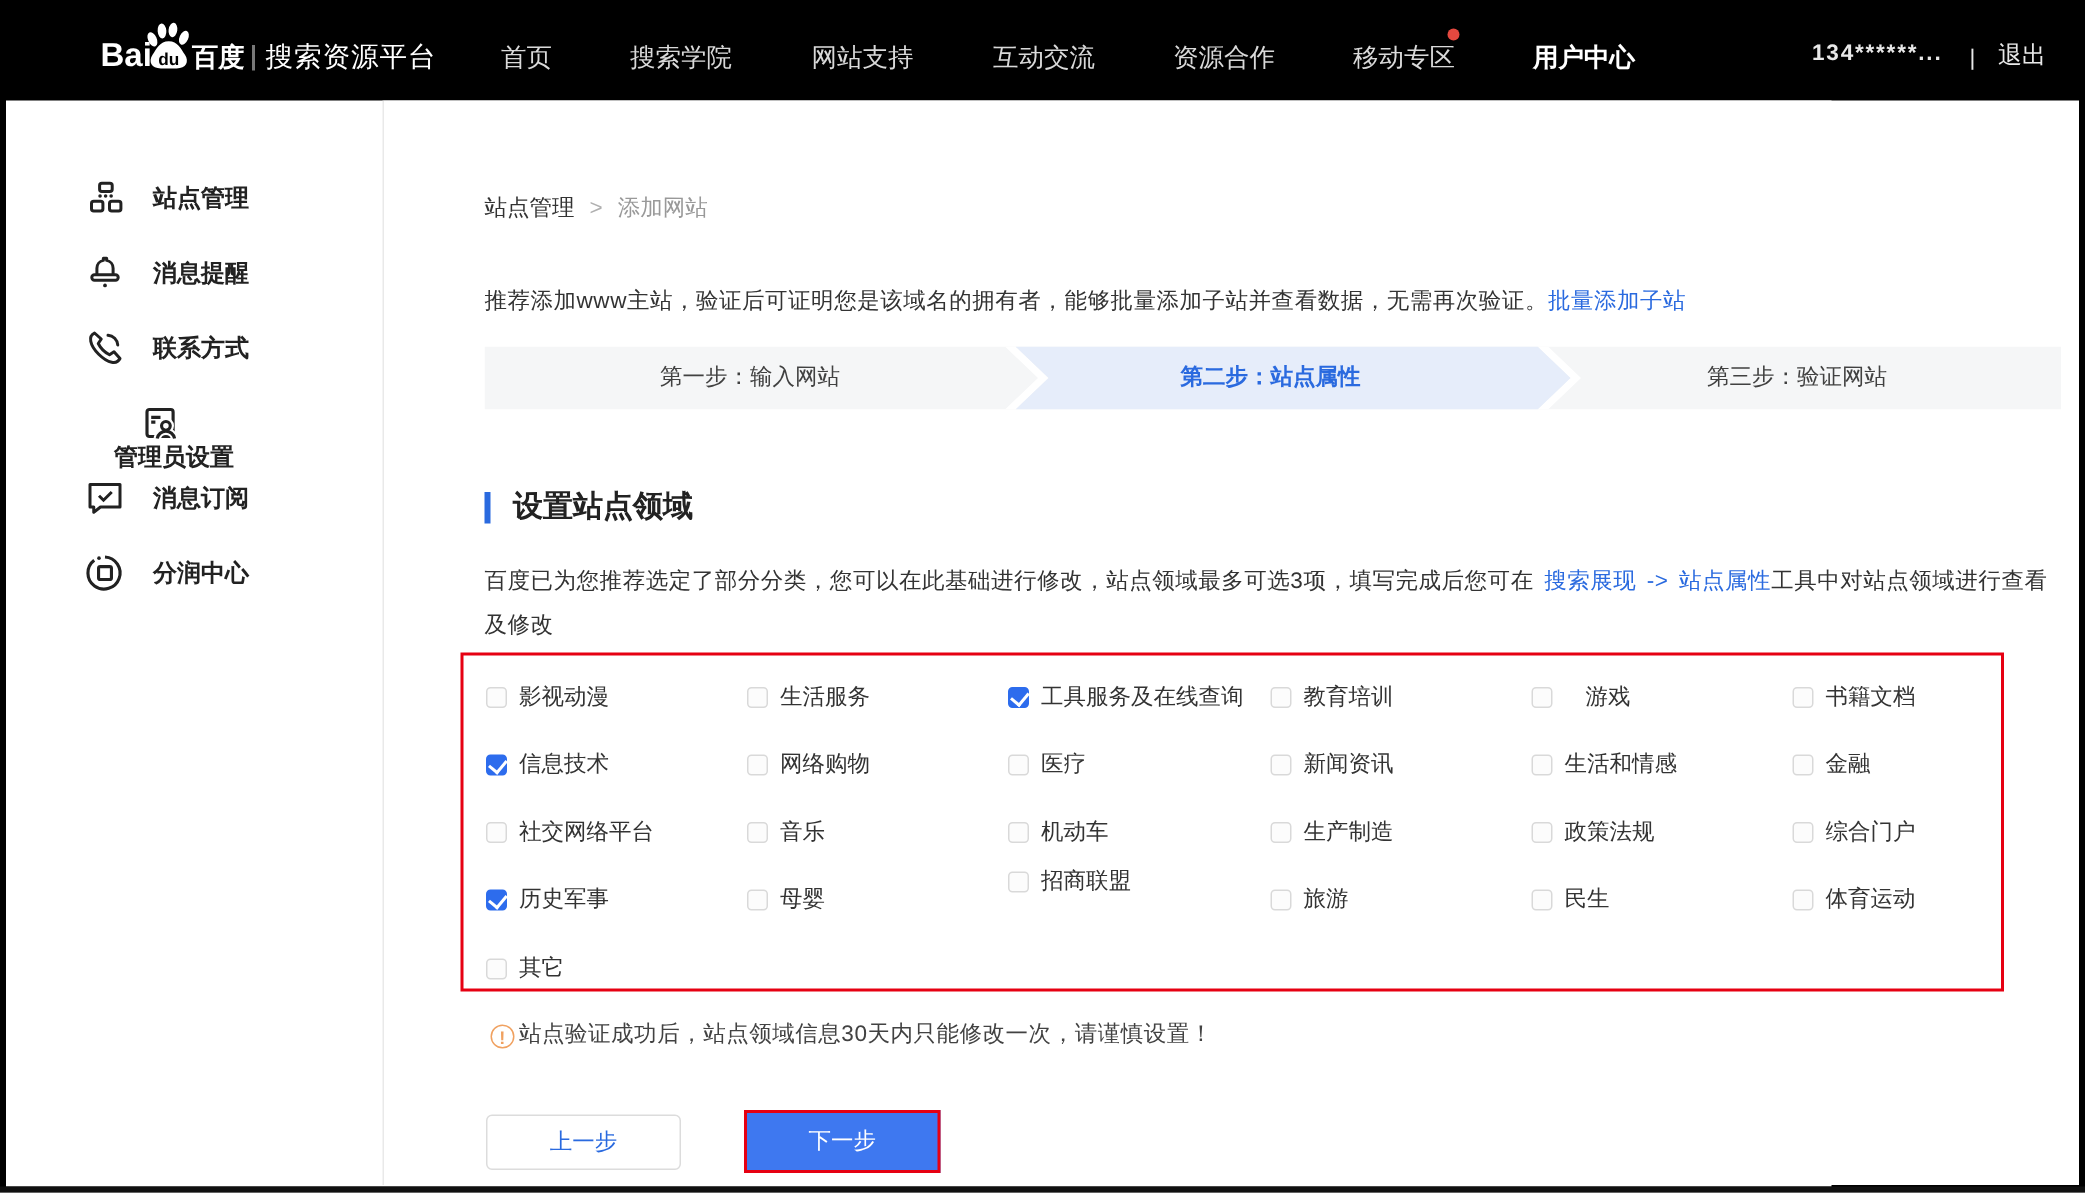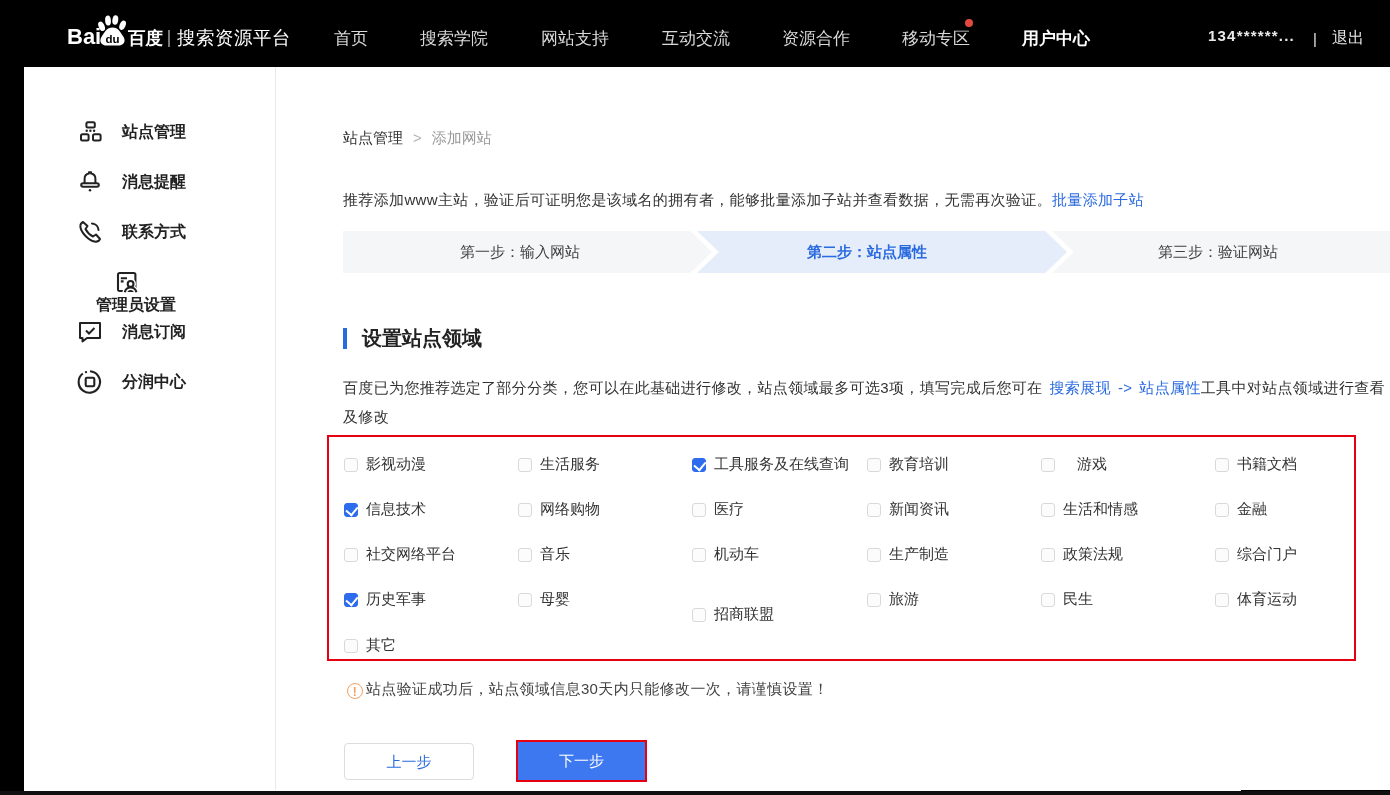--- a/index.html
+++ b/index.html
@@ -6,21 +6,21 @@
 html,body { width:1390px; height:795px; overflow:hidden; }
 body { background:#000; font-family:"Liberation Sans", sans-serif; position:relative; }
 .topnav { position:absolute; left:0; top:0; width:1390px; height:67px; background:#000; }
 .logo { position:absolute; left:64px; top:13px; }
 .brandsep { position:absolute; left:168px; top:30px; width:2px; height:17px; background:#787878; }
 .brandname { position:absolute; left:177px; top:28px; color:#fff; font-size:18.4px; letter-spacing:0.6px; line-height:20px; }
 .nav-item { position:absolute; top:30px; font-size:17px; line-height:17px; color:#d9d9d9; }
 .nav-user { color:#fff; font-weight:bold; }
 .reddot { position:absolute; left:965px; top:19px; width:8px; height:8px; border-radius:50%; background:#e4483f; }
 .acct { position:absolute; top:28px; font-size:15px; line-height:16px; color:#e8e8e8; }
-.page { position:absolute; left:4px; top:67px; width:1217px; height:724px; background:#fff;margin-left:20px; }
+.page { position:absolute; left:4px; top:67px; width:1217px; height:724px; background:#fff; }
 .botbar { position:absolute; left:0; top:791px; width:1390px; height:4px; background:#101010; }
 .sidebar { position:absolute; left:0; top:0; width:252px; height:723px; border-right:1px solid #e9e9e9; }
 .side-item { position:absolute; left:53px; display:flex; align-items:center; }
 .side-item svg { width:26px; height:26px; }
 .side-item span { margin-left:19px; font-size:16px; color:#222; font-weight:bold; letter-spacing:0; }
 .main { position:absolute; left:252px; top:0; width:1130px; height:723px; background:#fff; }
 
 .crumb { position:absolute; left:67px; top:62px; font-size:15px; color:#999; }
 .crumb b { color:#333; font-weight:normal; }
 .crumb .sep { margin:0 10px; color:#b0b0b0; }
@@ -230,21 +230,21 @@
           <span>综合门户</span>
         </div>
       <div class="cbitem" style="left:15px; top:153px;">
           <div class="cb on"></div>
           <span>历史军事</span>
         </div>
       <div class="cbitem" style="left:189px; top:153px;">
           <div class="cb"></div>
           <span>母婴</span>
         </div>
-      <div class="cbitem" style="left:363px; top:168px;">
+      <div class="cbitem" style="left:363px; top:141px;">
           <div class="cb"></div>
           <span>招商联盟</span>
         </div>
       <div class="cbitem" style="left:538px; top:153px;">
           <div class="cb"></div>
           <span>旅游</span>
         </div>
       <div class="cbitem" style="left:712px; top:153px;">
           <div class="cb"></div>
           <span>民生</span>

